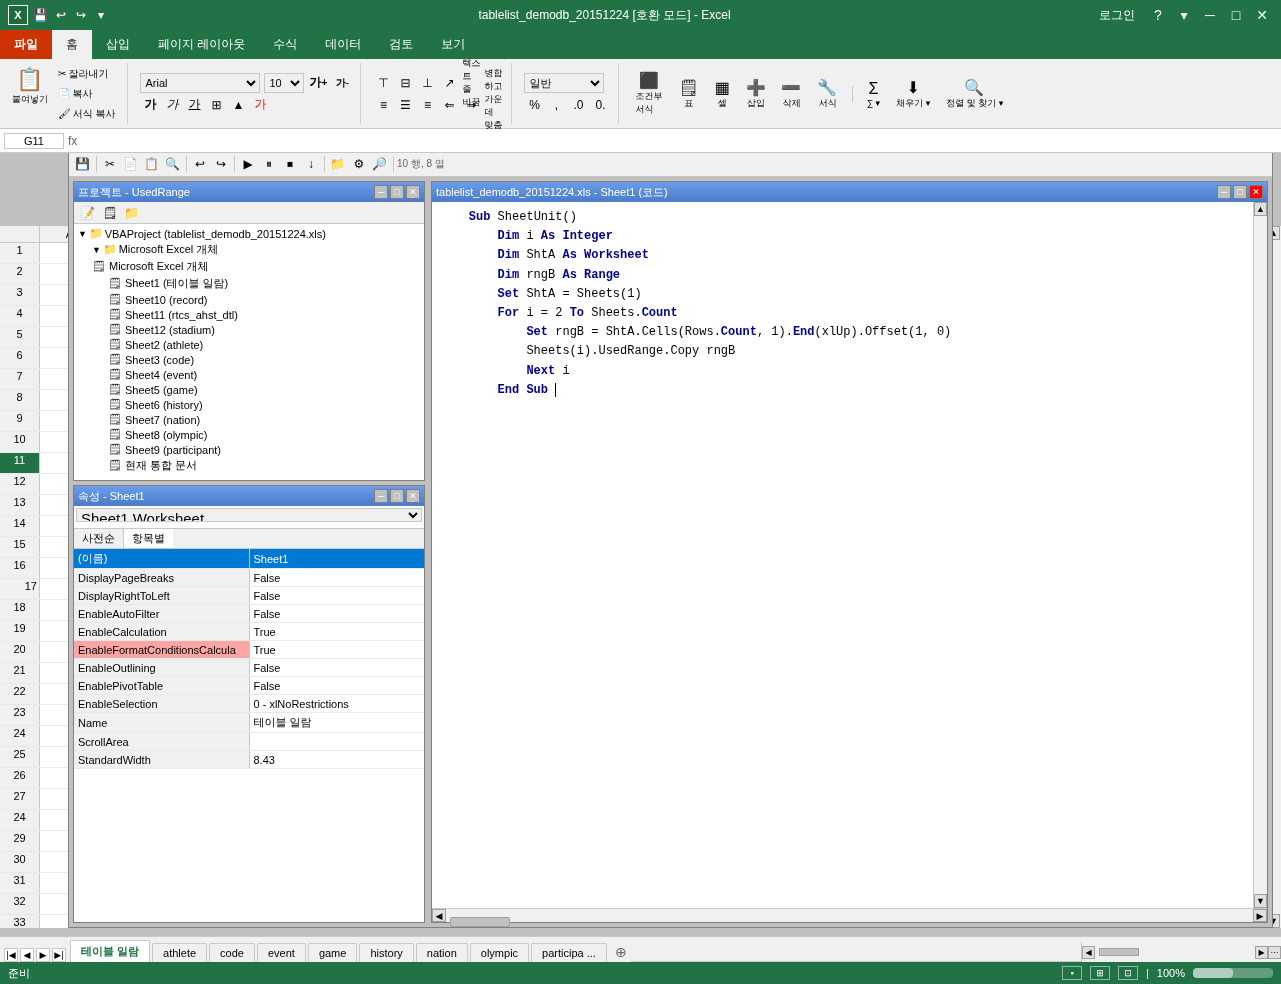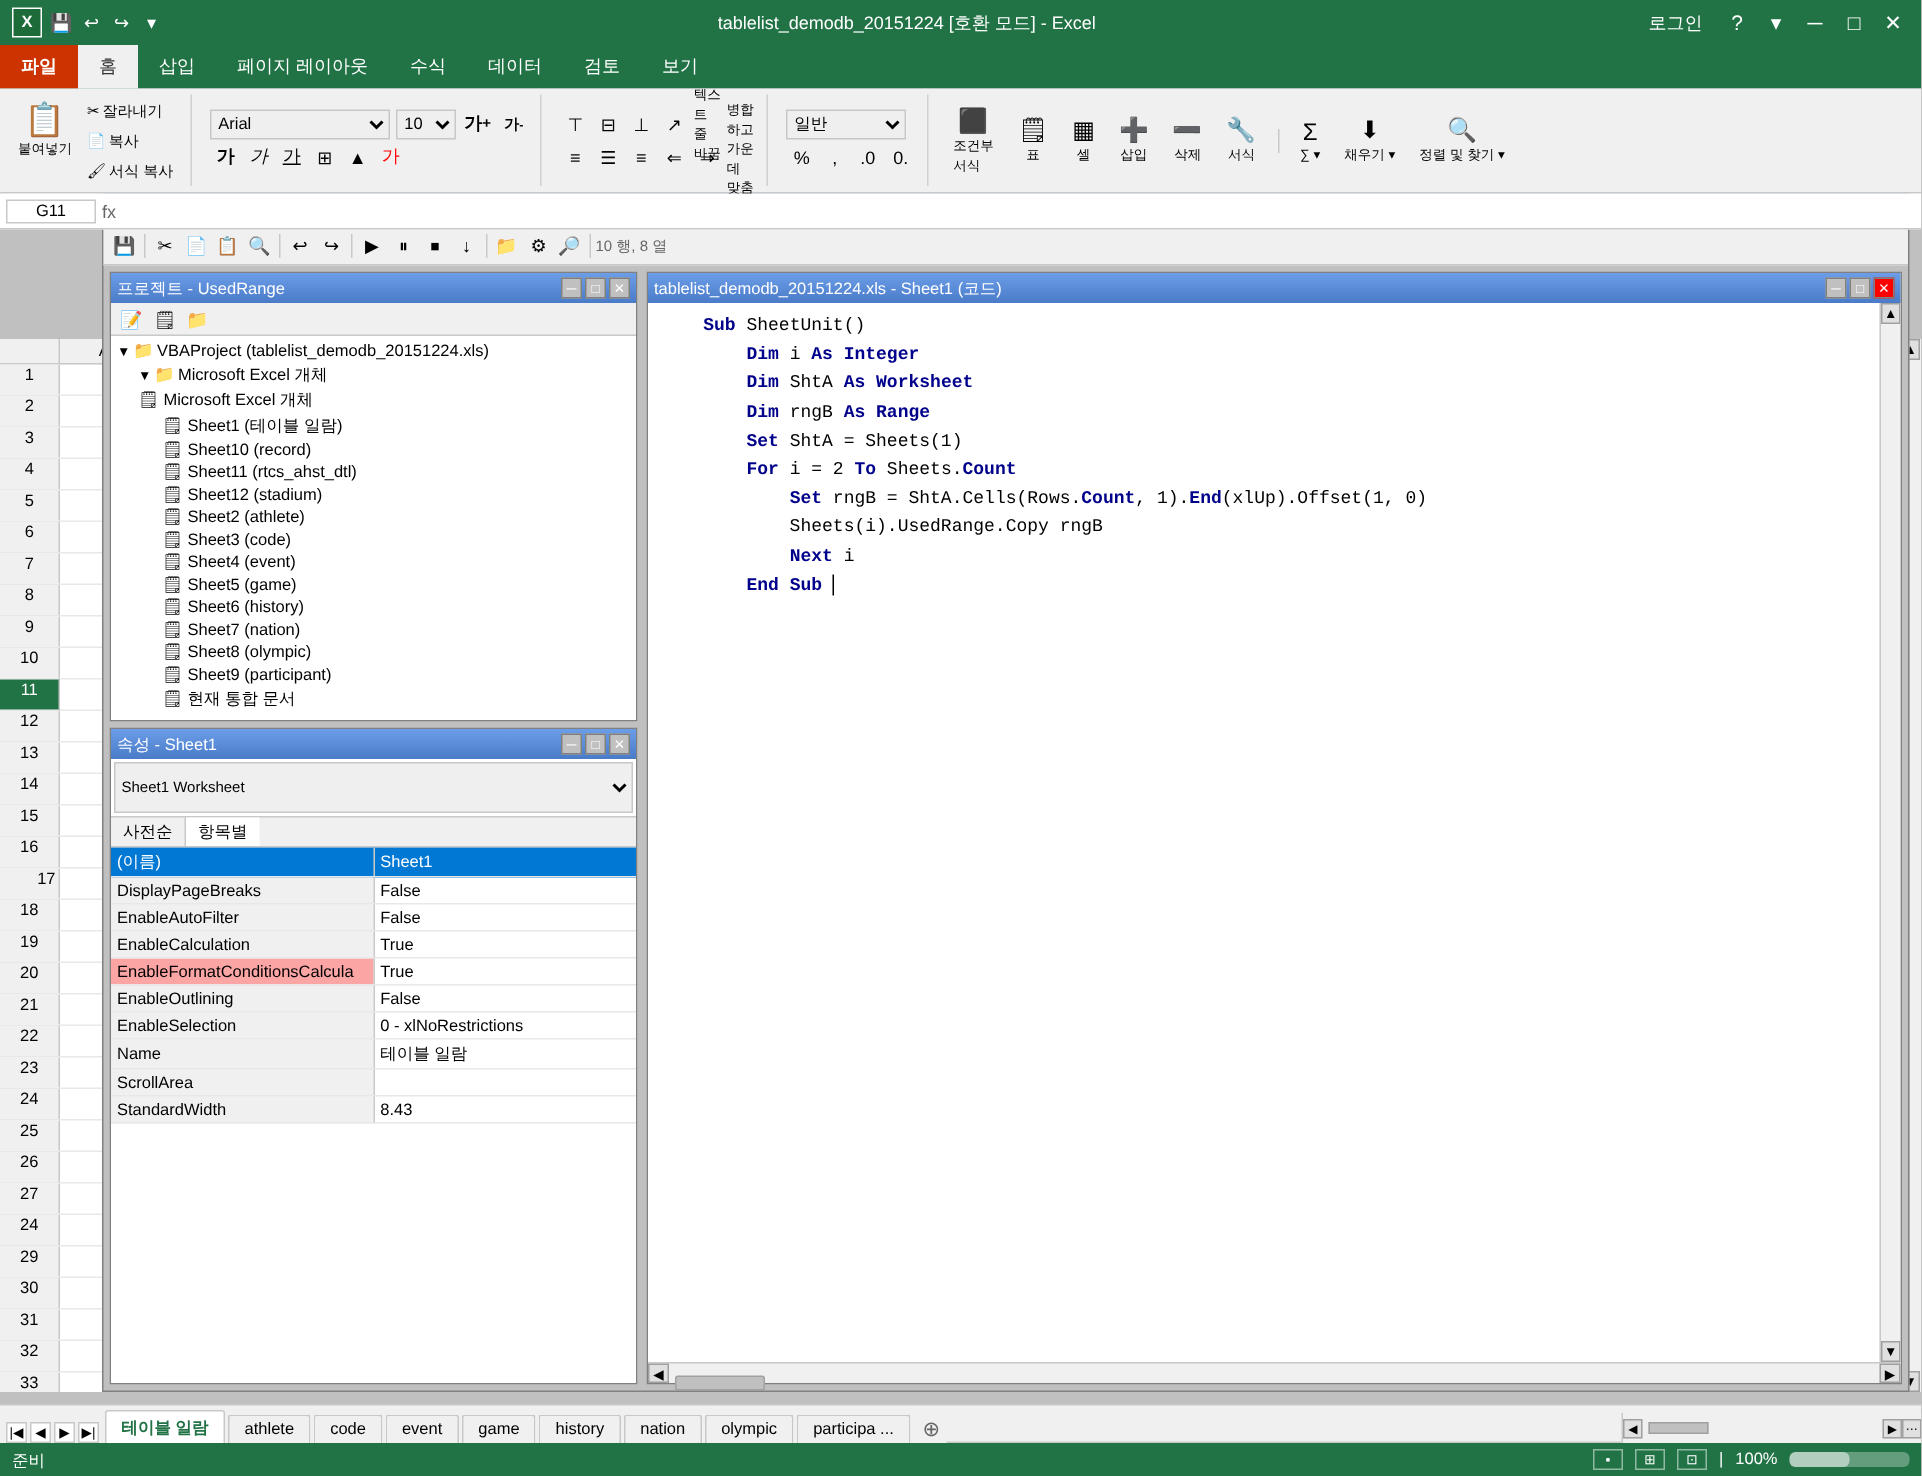--- a/index.html
+++ b/index.html
@@ -769,53 +769,61 @@
         <div style="flex:1;background:white;border:1px solid #808080;margin:2px 4px 4px 4px;display:flex;flex-direction:column;">
           <div style="background:linear-gradient(to bottom,#6b9de8,#4a7bc8);color:white;height:20px;display:flex;align-items:center;justify-content:space-between;padding:0 4px;font-size:11px;cursor:move;">
             <span>속성 - Sheet1</span>
             <div style="display:flex;gap:2px;">
               <div style="width:14px;height:14px;background:#c0c0c0;border:1px solid #808080;display:flex;align-items:center;justify-content:center;font-size:9px;cursor:pointer;">─</div>
               <div style="width:14px;height:14px;background:#c0c0c0;border:1px solid #808080;display:flex;align-items:center;justify-content:center;font-size:9px;cursor:pointer;">□</div>
               <div style="width:14px;height:14px;background:#c0c0c0;border:1px solid #808080;display:flex;align-items:center;justify-content:center;font-size:9px;cursor:pointer;">✕</div>
             </div>
           </div>
           <div style="padding:2px;">
-            <select style="width:100%;height:34px;font-size:10px;border:1px solid #c8c8c8;">
+            <select style="width:100%;height:14px;font-size:15px;border:1px solid #c8c8c8;">
               <option>Sheet1 Worksheet</option>
             </select>
           </div>
           <div style="display:flex;background:#f0f0f0;border-bottom:1px solid #c8c8c8;border-top:1px solid #c8c8c8;">
             <div style="padding:2px 8px;font-size:11px;cursor:pointer;border-right:1px solid #c8c8c8;">사전순</div>
             <div style="padding:2px 8px;font-size:11px;cursor:pointer;background:white;">항목별</div>
           </div>
           <div style="flex:1;overflow-y:auto;">
             <table style="width:100%;border-collapse:collapse;font-size:11px;">
               <tbody id="props-rows">
                   <tr style="background: rgb(0, 120, 212); color: white;">
                     <td style="border-bottom: 1px solid rgb(232, 232, 232); padding: 2px 4px; height: 18px; width: 50%; background: rgb(0, 120, 212); color: white; border-right: 1px solid rgb(200, 200, 200);">(이름)</td>
                     <td style="border-bottom: 1px solid rgb(232, 232, 232); padding: 2px 4px; height: 18px; background: rgb(0, 120, 212); color: white;">Sheet1</td>
                   </tr>
                   <tr>
                     <td style="border-bottom: 1px solid rgb(232, 232, 232); padding: 2px 4px; height: 18px; width: 50%; background: rgb(240, 240, 240); border-right: 1px solid rgb(200, 200, 200);">DisplayPageBreaks</td>
                     <td style="border-bottom: 1px solid rgb(232, 232, 232); padding: 2px 4px; height: 18px;">False</td>
                   </tr>
                   <tr>
+                    <td style="border-bottom: 1px solid rgb(232, 232, 232); padding: 2px 4px; height: 18px; width: 50%; background: rgb(240, 240, 240); border-right: 1px solid rgb(200, 200, 200);">DisplayRightToLeft</td>
+                    <td style="border-bottom: 1px solid rgb(232, 232, 232); padding: 2px 4px; height: 18px;">False</td>
+                  </tr>
+                  <tr>
                     <td style="border-bottom: 1px solid rgb(232, 232, 232); padding: 2px 4px; height: 18px; width: 50%; background: rgb(240, 240, 240); border-right: 1px solid rgb(200, 200, 200);">EnableAutoFilter</td>
                     <td style="border-bottom: 1px solid rgb(232, 232, 232); padding: 2px 4px; height: 18px;">False</td>
                   </tr>
                   <tr>
                     <td style="border-bottom: 1px solid rgb(232, 232, 232); padding: 2px 4px; height: 18px; width: 50%; background: rgb(240, 240, 240); border-right: 1px solid rgb(200, 200, 200);">EnableCalculation</td>
                     <td style="border-bottom: 1px solid rgb(232, 232, 232); padding: 2px 4px; height: 18px;">True</td>
                   </tr>
                   <tr>
                     <td style="border-bottom: 1px solid rgb(232, 232, 232); padding: 2px 4px; height: 18px; width: 50%; background: #fca5a5; border-right: 1px solid rgb(200, 200, 200);">EnableFormatConditionsCalcula</td>
                     <td style="border-bottom: 1px solid rgb(232, 232, 232); padding: 2px 4px; height: 18px;">True</td>
                   </tr>
                   <tr>
                     <td style="border-bottom: 1px solid rgb(232, 232, 232); padding: 2px 4px; height: 18px; width: 50%; background: rgb(240, 240, 240); border-right: 1px solid rgb(200, 200, 200);">EnableOutlining</td>
+                    <td style="border-bottom: 1px solid rgb(232, 232, 232); padding: 2px 4px; height: 18px;">False</td>
+                  </tr>
+                  <tr>
+                    <td style="border-bottom: 1px solid rgb(232, 232, 232); padding: 2px 4px; height: 18px; width: 50%; background: rgb(240, 240, 240); border-right: 1px solid rgb(200, 200, 200);">EnablePivotTable</td>
                     <td style="border-bottom: 1px solid rgb(232, 232, 232); padding: 2px 4px; height: 18px;">False</td>
                   </tr>
                   <tr>
                     <td style="border-bottom: 1px solid rgb(232, 232, 232); padding: 2px 4px; height: 18px; width: 50%; background: rgb(240, 240, 240); border-right: 1px solid rgb(200, 200, 200);">EnableSelection</td>
                     <td style="border-bottom: 1px solid rgb(232, 232, 232); padding: 2px 4px; height: 18px;">0 - xlNoRestrictions</td>
                   </tr>
                   <tr>
                     <td style="border-bottom: 1px solid rgb(232, 232, 232); padding: 2px 4px; height: 18px; width: 50%; background: rgb(240, 240, 240); border-right: 1px solid rgb(200, 200, 200);">Name</td>
                     <td style="border-bottom: 1px solid rgb(232, 232, 232); padding: 2px 4px; height: 18px;">테이블 일람</td>
                   </tr>

